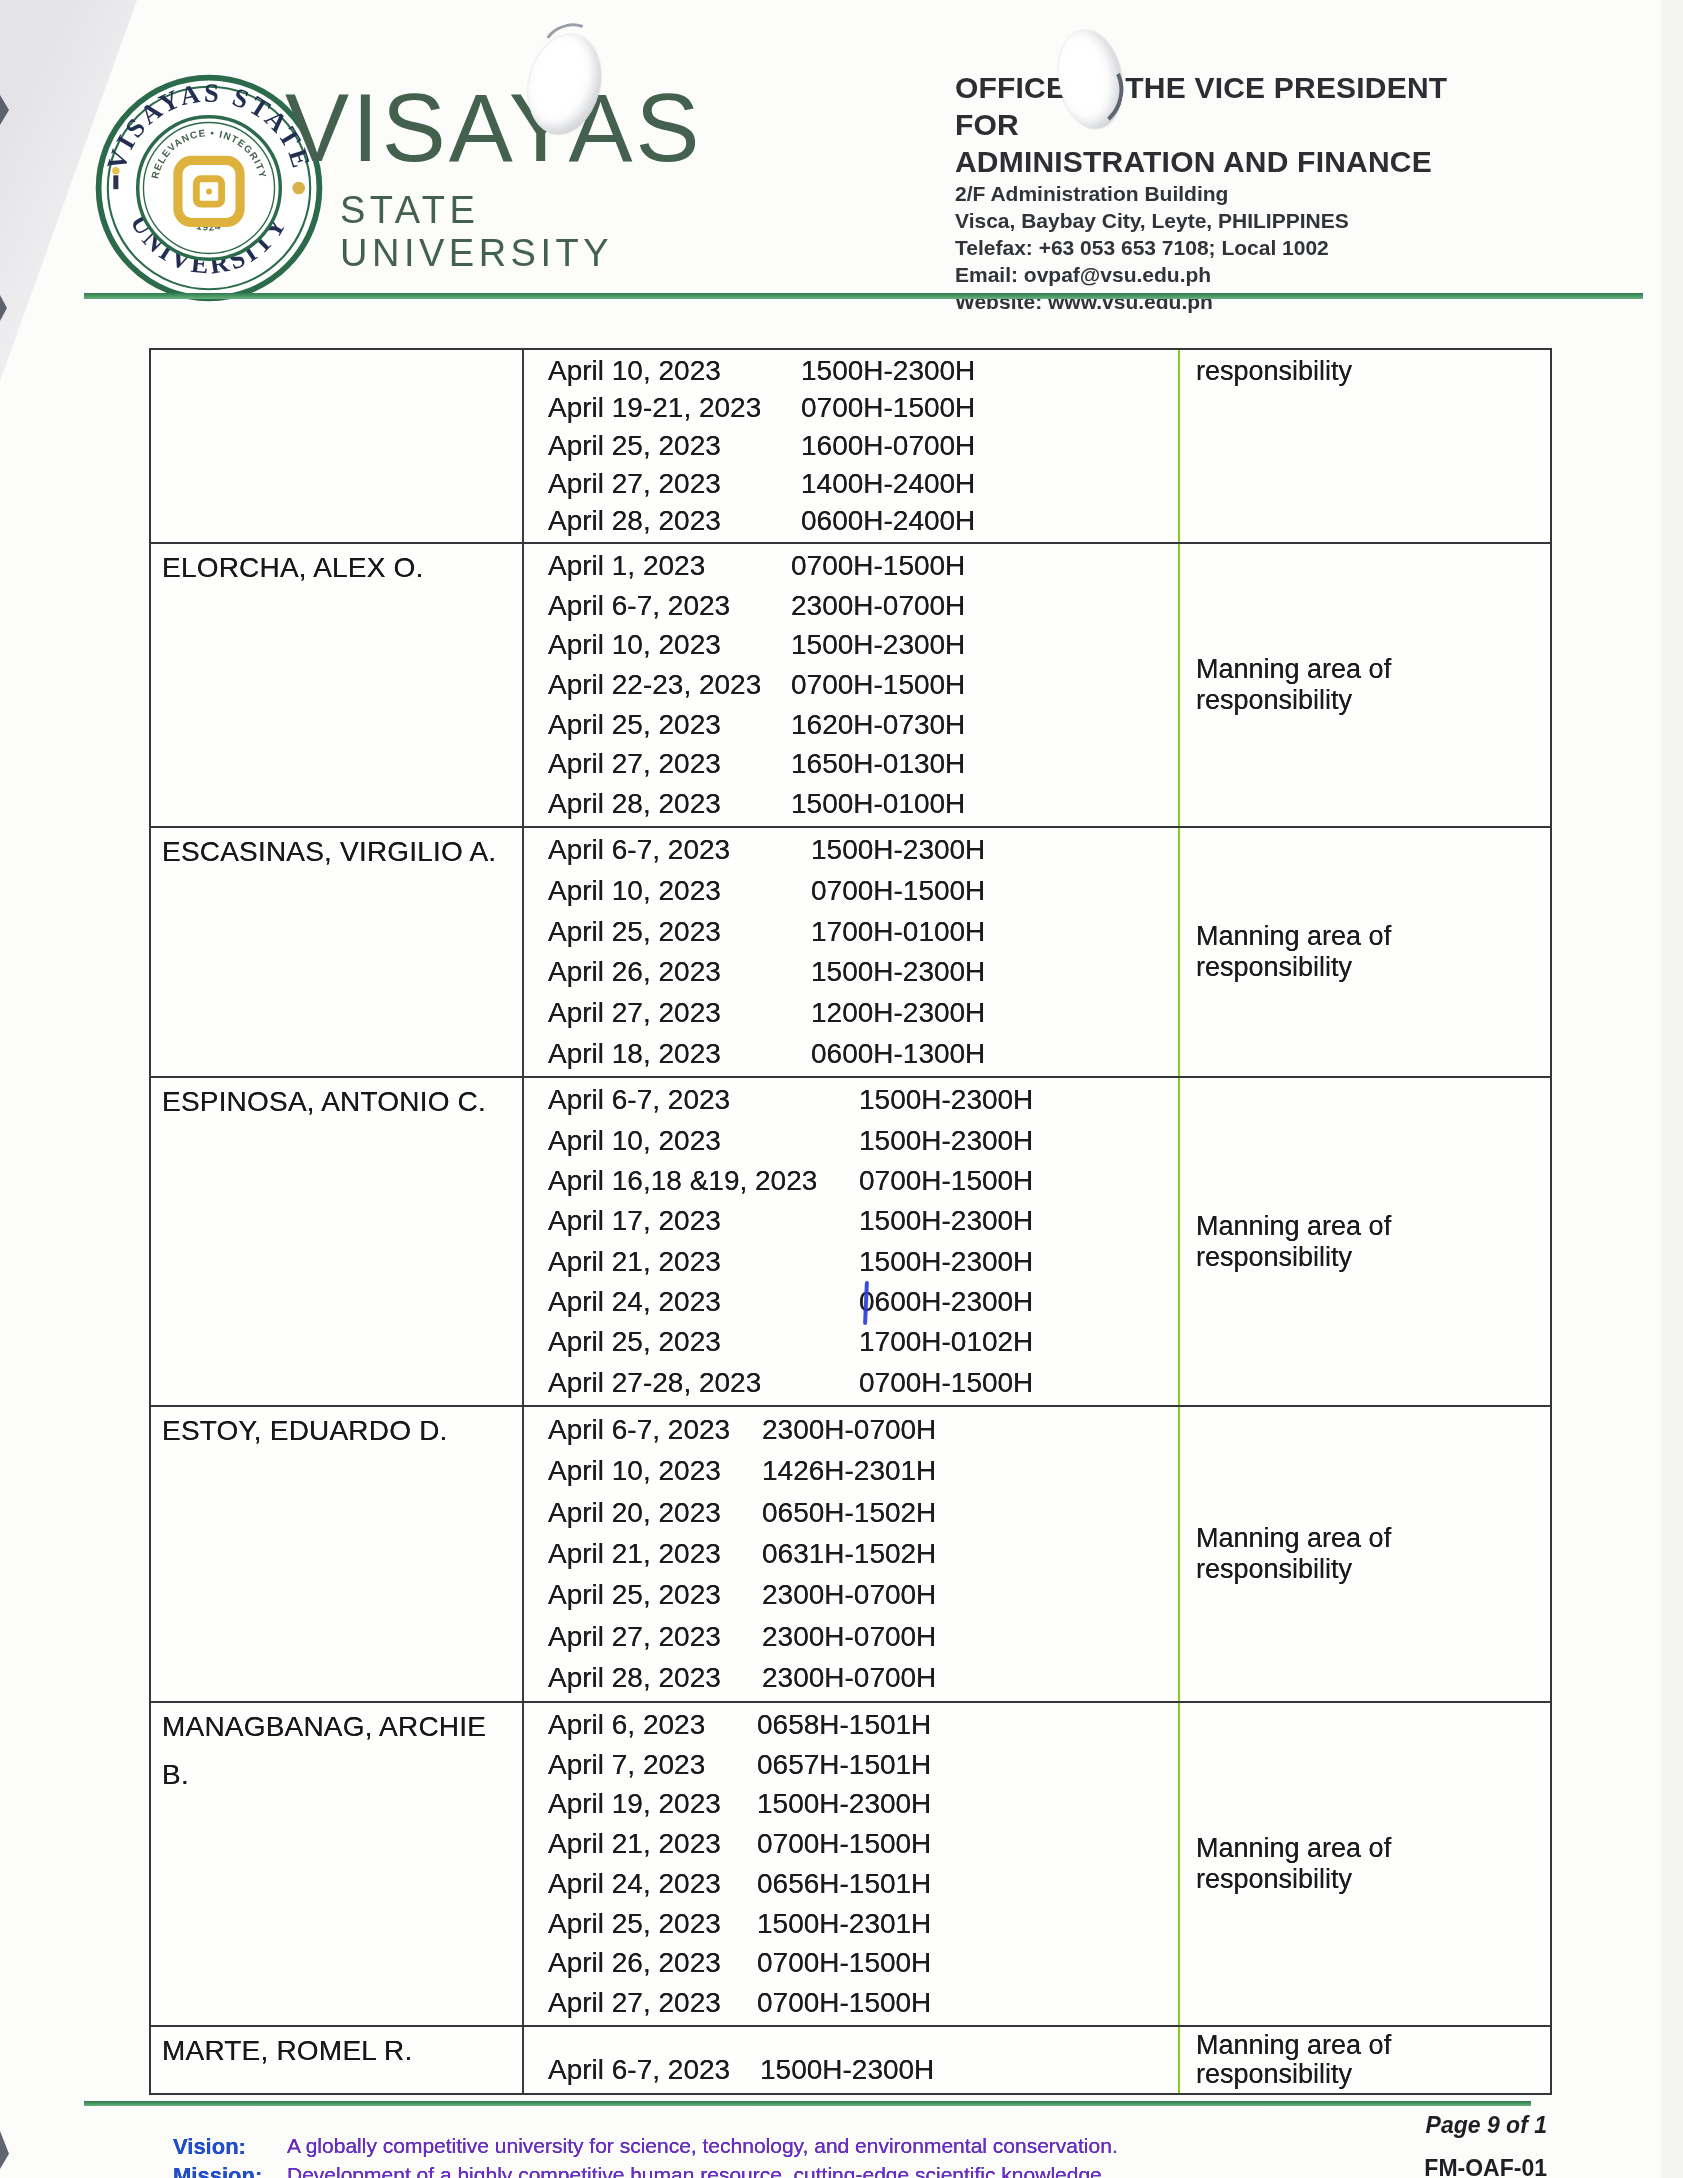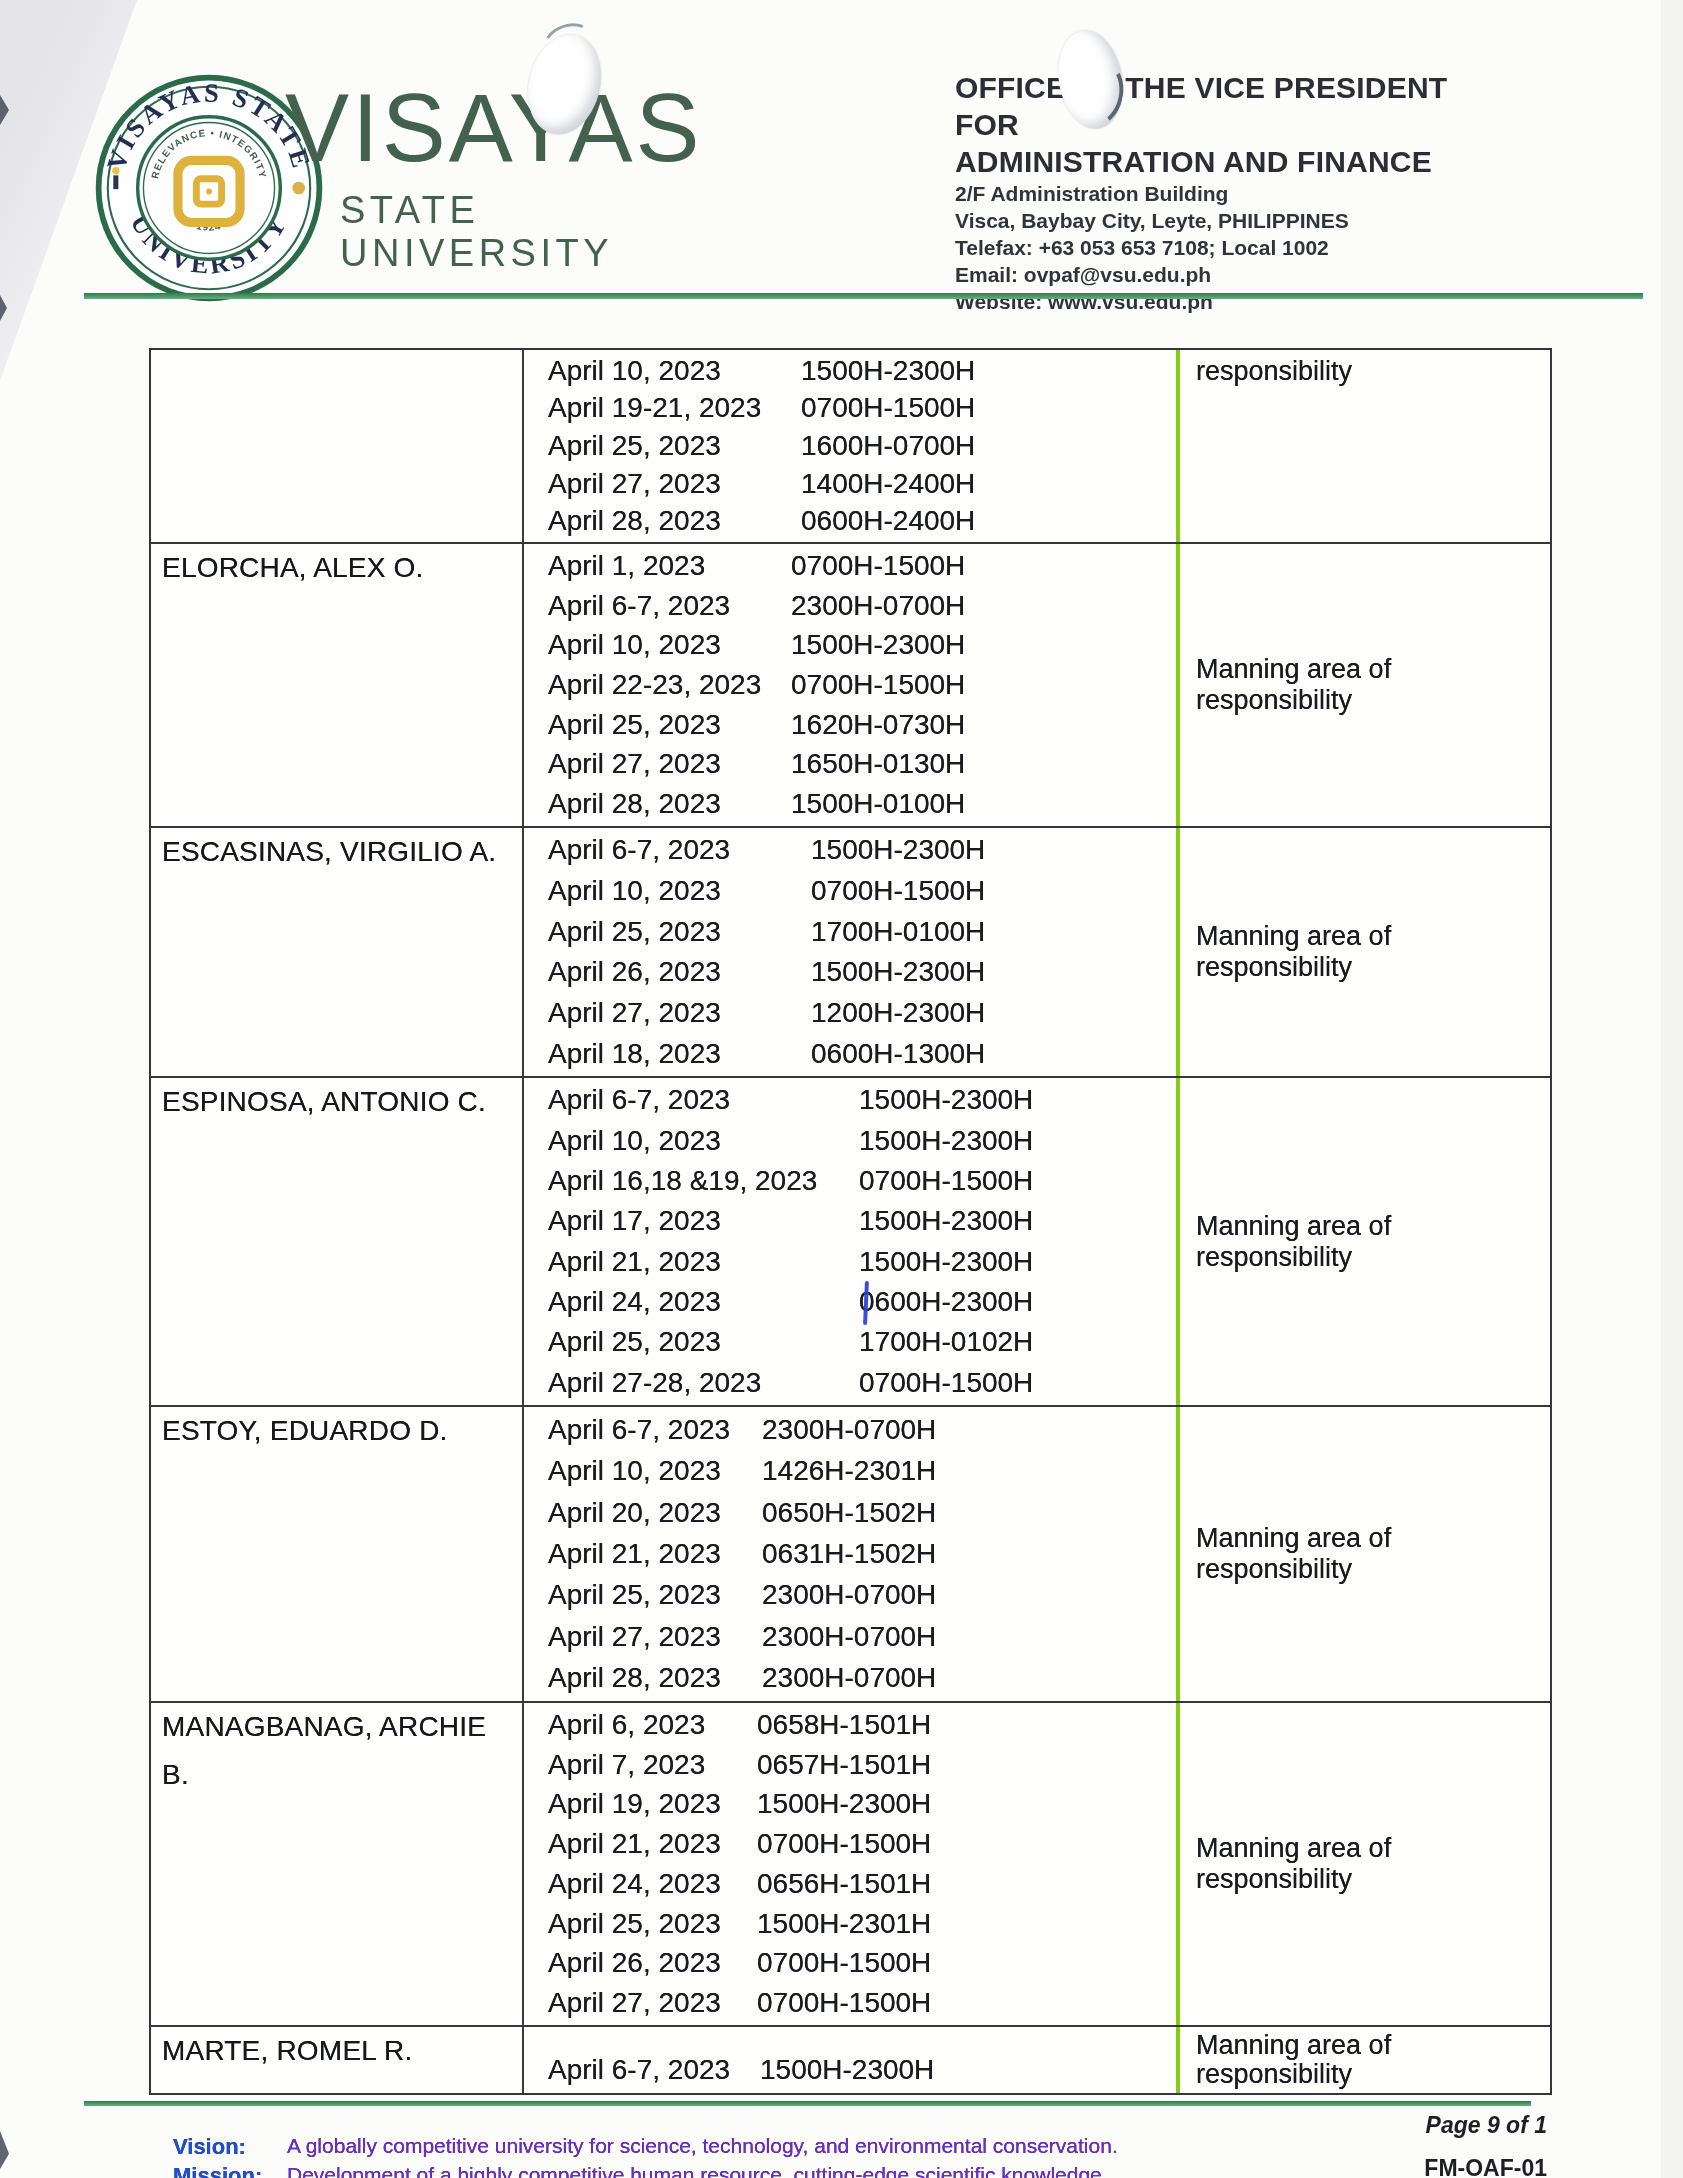--- a/index.html
+++ b/index.html
@@ -46,21 +46,21 @@
   .sched-table{
     position:absolute;left:149px;top:348px;width:1399px;
     border:2px solid #35363c;background:#fefefc;
   }
   .trow{display:flex;border-bottom:2px solid #35363c;box-sizing:border-box;}
   .trow:last-child{border-bottom:none;}
   .cell{box-sizing:border-box;}
   .ncell{width:373px;border-right:2px solid #3a3b41;padding:8px 8px 0 11px;
     font-size:28px;letter-spacing:0.2px;color:#17181c;text-shadow:0 0 0.5px #26272b;}
   .ncell .nm2{margin-top:16px;}
-  .scell{width:656px;border-right:4px solid #84cc16;display:flex;flex-direction:column;
+  .scell{width:656px;border-right:2px solid #84cc16;display:flex;flex-direction:column;
     justify-content:space-around;padding:2px 0;}
   .sline{position:relative;font-size:28px;text-shadow:0 0 0.5px #26272b;white-space:nowrap;}
   .sline .d{margin-left:24px;}
   .sline .t{position:absolute;top:0;}
   .rcell{flex:1;display:flex;align-items:center;padding-left:16px;}
   .remtext{width:228px;font-size:27px;line-height:31px;text-shadow:0 0 0.4px #26272b;}
   .row0 .rcell{align-items:flex-start;padding-top:6px;}
   .row6 .rcell{align-items:flex-start;padding-top:4px;}
   .row6 .remtext{line-height:29px;}
   .row6 .scell{justify-content:flex-end;padding-bottom:7px;}

